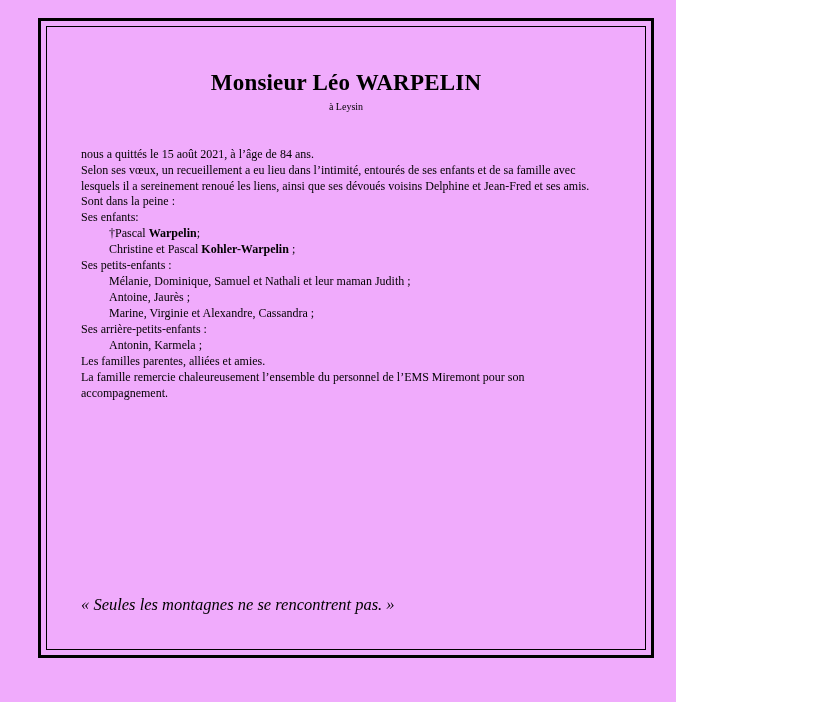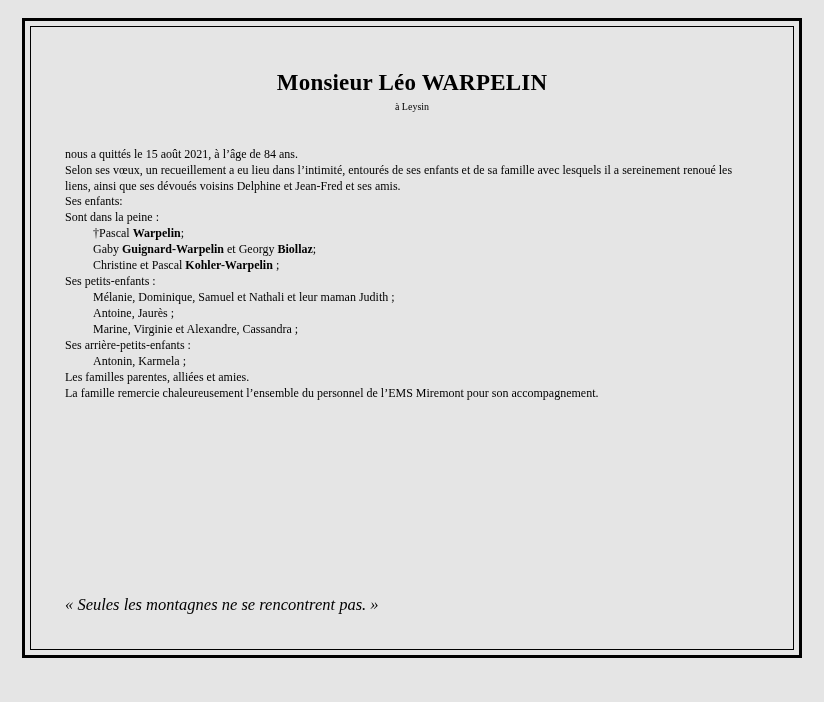--- a/index.html
+++ b/index.html
@@ -8,26 +8,26 @@
     background: #ffffff;
   }
   body {
     width: 824px;
     height: 702px;
     font-family: "Liberation Serif", serif;
     color: #000000;
     -webkit-font-smoothing: antialiased;
   }
   .page {
-    width: 824px;
+    width: 676px;
     height: 702px;
-    background: #e5e5e5;
+    background: #f0abfc;
     position: relative;
     box-sizing: border-box;
-    padding: 18px 22px 44px 22px;
+    padding: 18px 22px 44px 38px;
   }
   .notice-outer {
     border: 3px solid #000000;
     height: 100%;
     box-sizing: border-box;
     padding: 5px;
   }
   .notice-inner {
     border: 1px solid #000000;
     height: 100%;
@@ -80,27 +80,26 @@
 
       <div class="title">Monsieur Léo WARPELIN</div>
       <div class="subtitle">à Leysin</div>
 
       <div class="body-block">
 
         <p class="para">nous a quittés le 15 août 2021, à l’âge de 84 ans.</p>
 
         <p class="para">Selon ses vœux, un recueillement a eu lieu dans l’intimité, entourés de ses enfants et de sa famille avec lesquels il a sereinement renoué les liens, ainsi que ses dévoués voisins Delphine et Jean-Fred et ses amis.</p>
 
+        <p class="para">Sont dans la peine :</p>
+
         <p class="para">Ses enfants:</p>
-
-        <p class="para">Sont dans la peine :</p>
 
         <p class="para indent"><span>†Pascal </span><span class="b">Warpelin</span><span>;</span></p>
 
-        <p class="para indent"><span>Gaby </span><span class="b">Guignard-Warpelin</span><span> et Georgy </span><span class="b">Biollaz</span><span>;</span></p>
 
         <p class="para indent"><span>Christine et Pascal </span><span class="b">Kohler-Warpelin</span><span> ;</span></p>
 
         <p class="para">Ses petits-enfants :</p>
 
         <p class="para indent">Mélanie, Dominique, Samuel et Nathali et leur maman Judith ;</p>
         <p class="para indent">Antoine, Jaurès ;</p>
         <p class="para indent">Marine, Virginie et Alexandre, Cassandra ;</p>
 
         <p class="para">Ses arrière-petits-enfants :</p>

